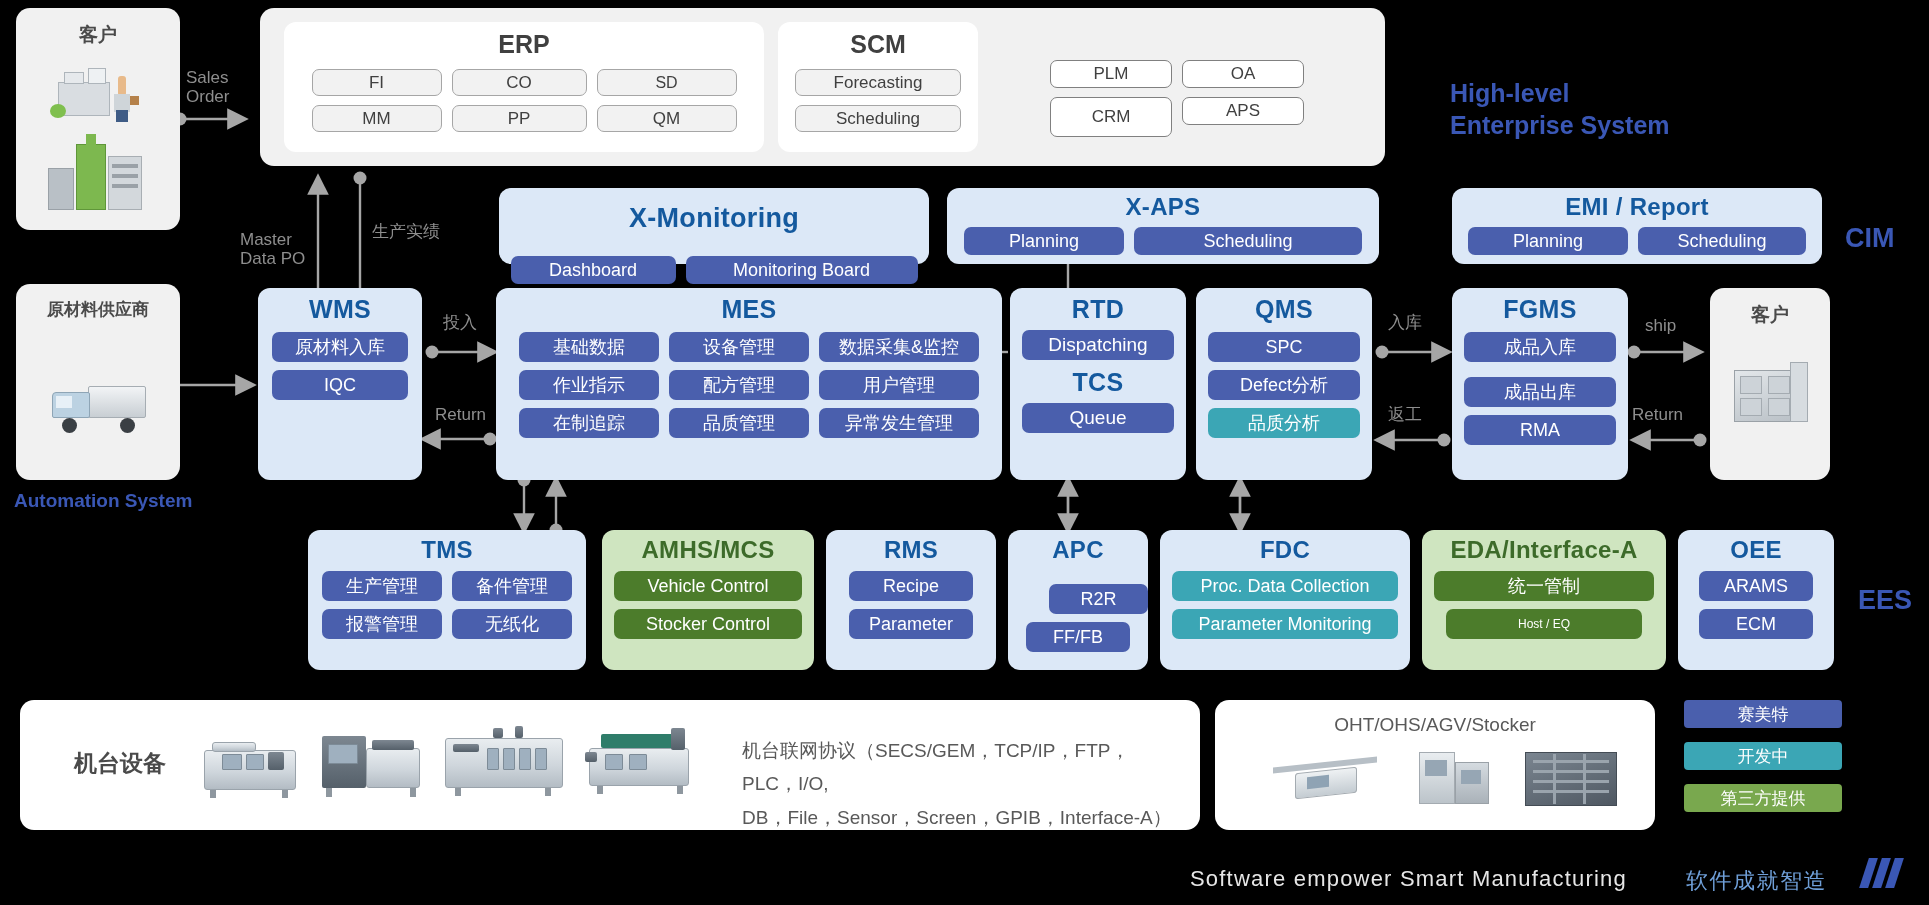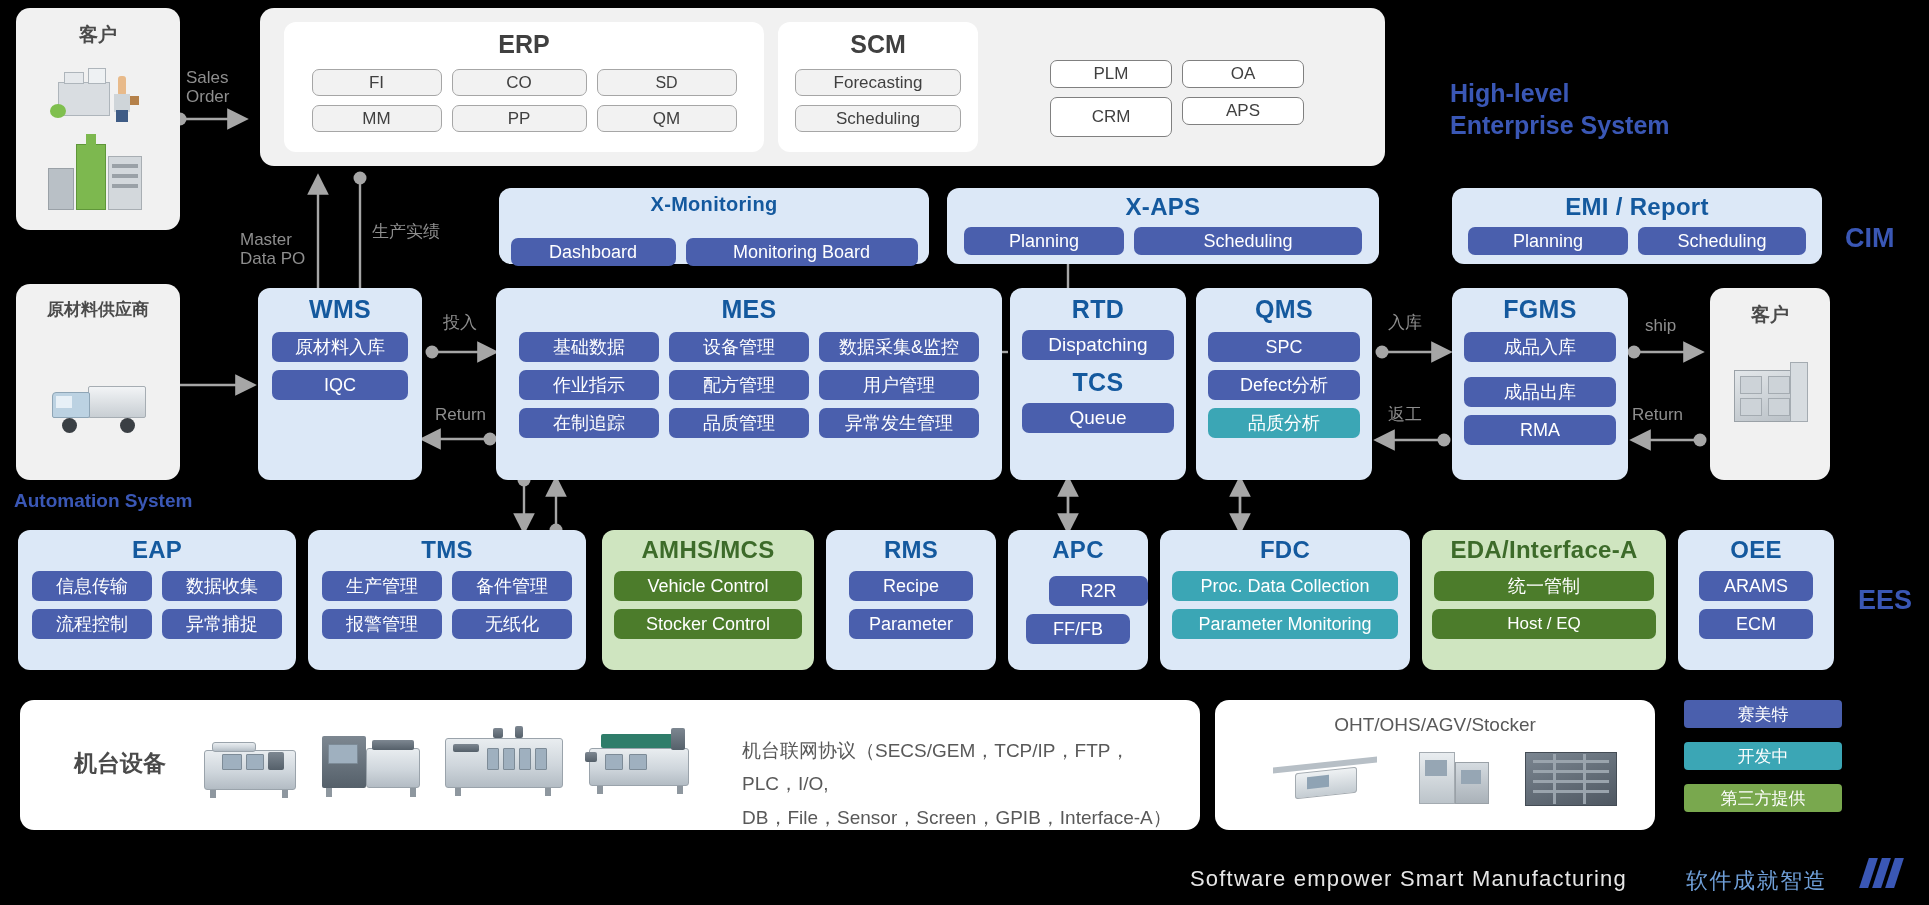--- a/index.html
+++ b/index.html
@@ -278,21 +278,21 @@
       </div>
     </div>
   </div>
 
   <div class="side-label" style="left:1450px; top:47px; font-size:25px; white-space:pre-line;">
     <span>High-level
 Enterprise System</span>
   </div>
 
   <div class="panel-blue" style="left:499px; top:188px; width:430px; height:76px;">
-    <div class="mod-title" style="margin-top:5px;font-size:20px;">X-Monitoring</div>
+    <div class="mod-title" style="margin-top:15px;font-size:27px;">X-Monitoring</div>
     <div class="chip-row" style="margin-top:22px;">
       <div class="chip blue" style="width:165px;height:28px;font-size:18px;">Dashboard</div>
       <div class="chip blue" style="width:232px;height:28px;font-size:18px;">Monitoring Board</div>
     </div>
   </div>
 
   <div class="panel-blue" style="left:947px; top:188px; width:432px; height:76px;">
     <div class="mod-title" style="margin-top:5px;font-size:24px;">X-APS</div>
     <div class="chip-row" style="margin-top:6px;">
       <div class="chip blue" style="width:160px;height:28px;font-size:18px;">Planning</div>
@@ -413,31 +413,20 @@
   <div class="arrow-label" style="left:1388px; top:405px; font-size:17px;">
     <span>返工</span>
   </div>
   <div class="arrow-label" style="left:1645px; top:316px; font-size:17px;">
     <span>ship</span>
   </div>
   <div class="arrow-label" style="left:1632px; top:405px; font-size:17px;">
     <span>Return</span>
   </div>
 
-  <div class="panel-blue" style="left:18px; top:530px; width:278px; height:140px;">
-    <div class="mod-title" style="margin-top:6px;font-size:24px;">EAP</div>
-    <div class="chip-row" style="margin-top:7px;">
-      <div class="chip blue" style="width:120px;height:30px;font-size:18px;">信息传输</div>
-      <div class="chip blue" style="width:120px;height:30px;font-size:18px;">数据收集</div>
-    </div>
-    <div class="chip-row" style="margin-top:8px;">
-      <div class="chip blue" style="width:120px;height:30px;font-size:18px;">流程控制</div>
-      <div class="chip blue" style="width:120px;height:30px;font-size:18px;">异常捕捉</div>
-    </div>
-  </div>
 
   <div class="panel-blue" style="left:308px; top:530px; width:278px; height:140px;">
     <div class="mod-title" style="margin-top:6px;font-size:24px;">TMS</div>
     <div class="chip-row" style="margin-top:7px;">
       <div class="chip blue" style="width:120px;height:30px;font-size:18px;">生产管理</div>
       <div class="chip blue" style="width:120px;height:30px;font-size:18px;">备件管理</div>
     </div>
     <div class="chip-row" style="margin-top:8px;">
       <div class="chip blue" style="width:120px;height:30px;font-size:18px;">报警管理</div>
       <div class="chip blue" style="width:120px;height:30px;font-size:18px;">无纸化</div>
@@ -459,21 +448,21 @@
     <div class="chip-row" style="margin-top:7px;">
       <div class="chip blue" style="width:124px;height:30px;font-size:18px;">Recipe</div>
     </div>
     <div class="chip-row" style="margin-top:8px;">
       <div class="chip blue" style="width:124px;height:30px;font-size:18px;">Parameter</div>
     </div>
   </div>
 
   <div class="panel-blue" style="left:1008px; top:530px; width:140px; height:140px;">
     <div class="mod-title" style="margin-top:6px;font-size:24px;">APC</div>
-    <div class="chip-row" style="margin-top:12px;padding-left:41px;">
+    <div class="chip-row" style="margin-top:20px;padding-left:41px;">
       <div class="chip blue" style="width:104px;height:30px;font-size:18px;">R2R</div>
     </div>
     <div class="chip-row" style="margin-top:8px;">
       <div class="chip blue" style="width:104px;height:30px;font-size:18px;">FF/FB</div>
     </div>
   </div>
 
   <div class="panel-blue" style="left:1160px; top:530px; width:250px; height:140px;">
     <div class="mod-title" style="margin-top:6px;font-size:24px;">FDC</div>
     <div class="chip-row" style="margin-top:7px;">
@@ -483,21 +472,21 @@
       <div class="chip teal" style="width:226px;height:30px;font-size:18px;">Parameter  Monitoring</div>
     </div>
   </div>
 
   <div class="panel-green" style="left:1422px; top:530px; width:244px; height:140px;">
     <div class="mod-title green" style="margin-top:6px;font-size:24px;">EDA/Interface-A</div>
     <div class="chip-row" style="margin-top:7px;">
       <div class="chip green" style="width:220px;height:30px;font-size:18px;">统一管制</div>
     </div>
     <div class="chip-row" style="margin-top:8px;">
-      <div class="chip green" style="width:224px;height:30px;font-size:17px;">Host / EQ</div>
+      <div class="chip green" style="width:196px;height:30px;font-size:12px;">Host / EQ</div>
     </div>
   </div>
 
   <div class="panel-blue" style="left:1678px; top:530px; width:156px; height:140px;">
     <div class="mod-title" style="margin-top:6px;font-size:24px;">OEE</div>
     <div class="chip-row" style="margin-top:7px;">
       <div class="chip blue" style="width:114px;height:30px;font-size:18px;">ARAMS</div>
     </div>
     <div class="chip-row" style="margin-top:8px;justify-content:center;">
       <div class="chip blue" style="width:114px;height:30px;font-size:18px;">ECM</div>

